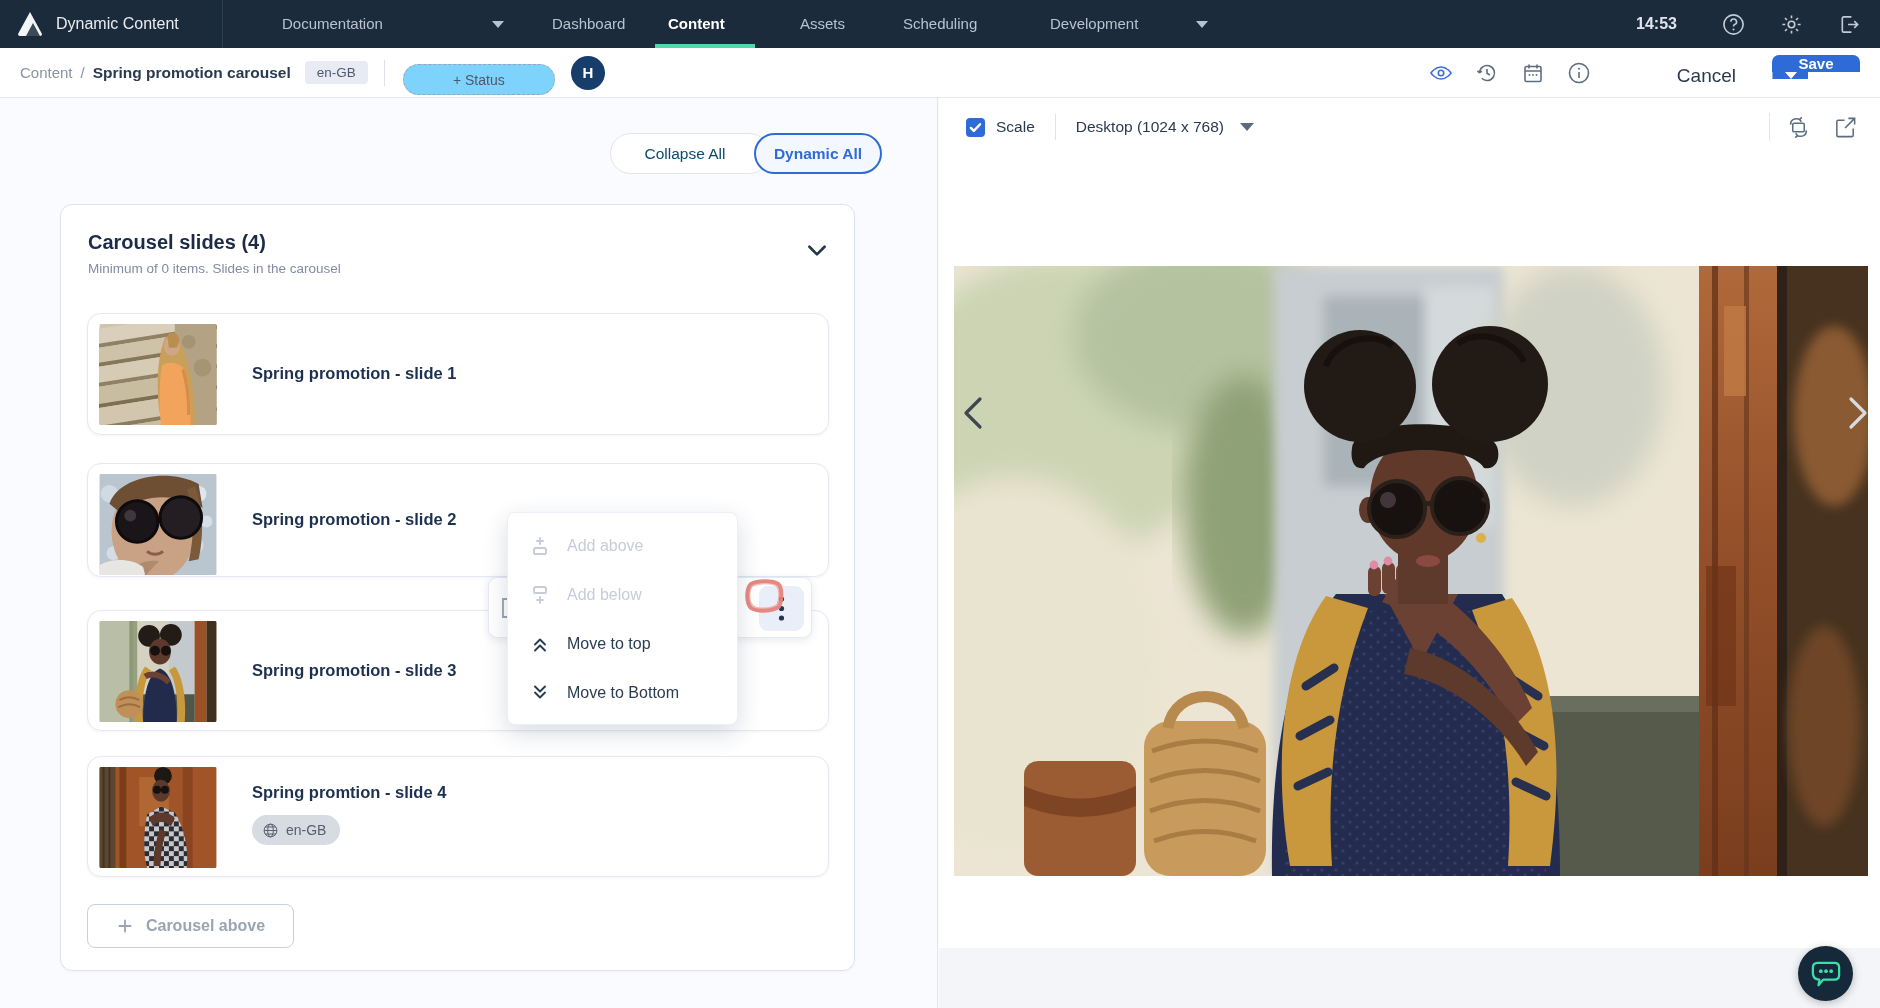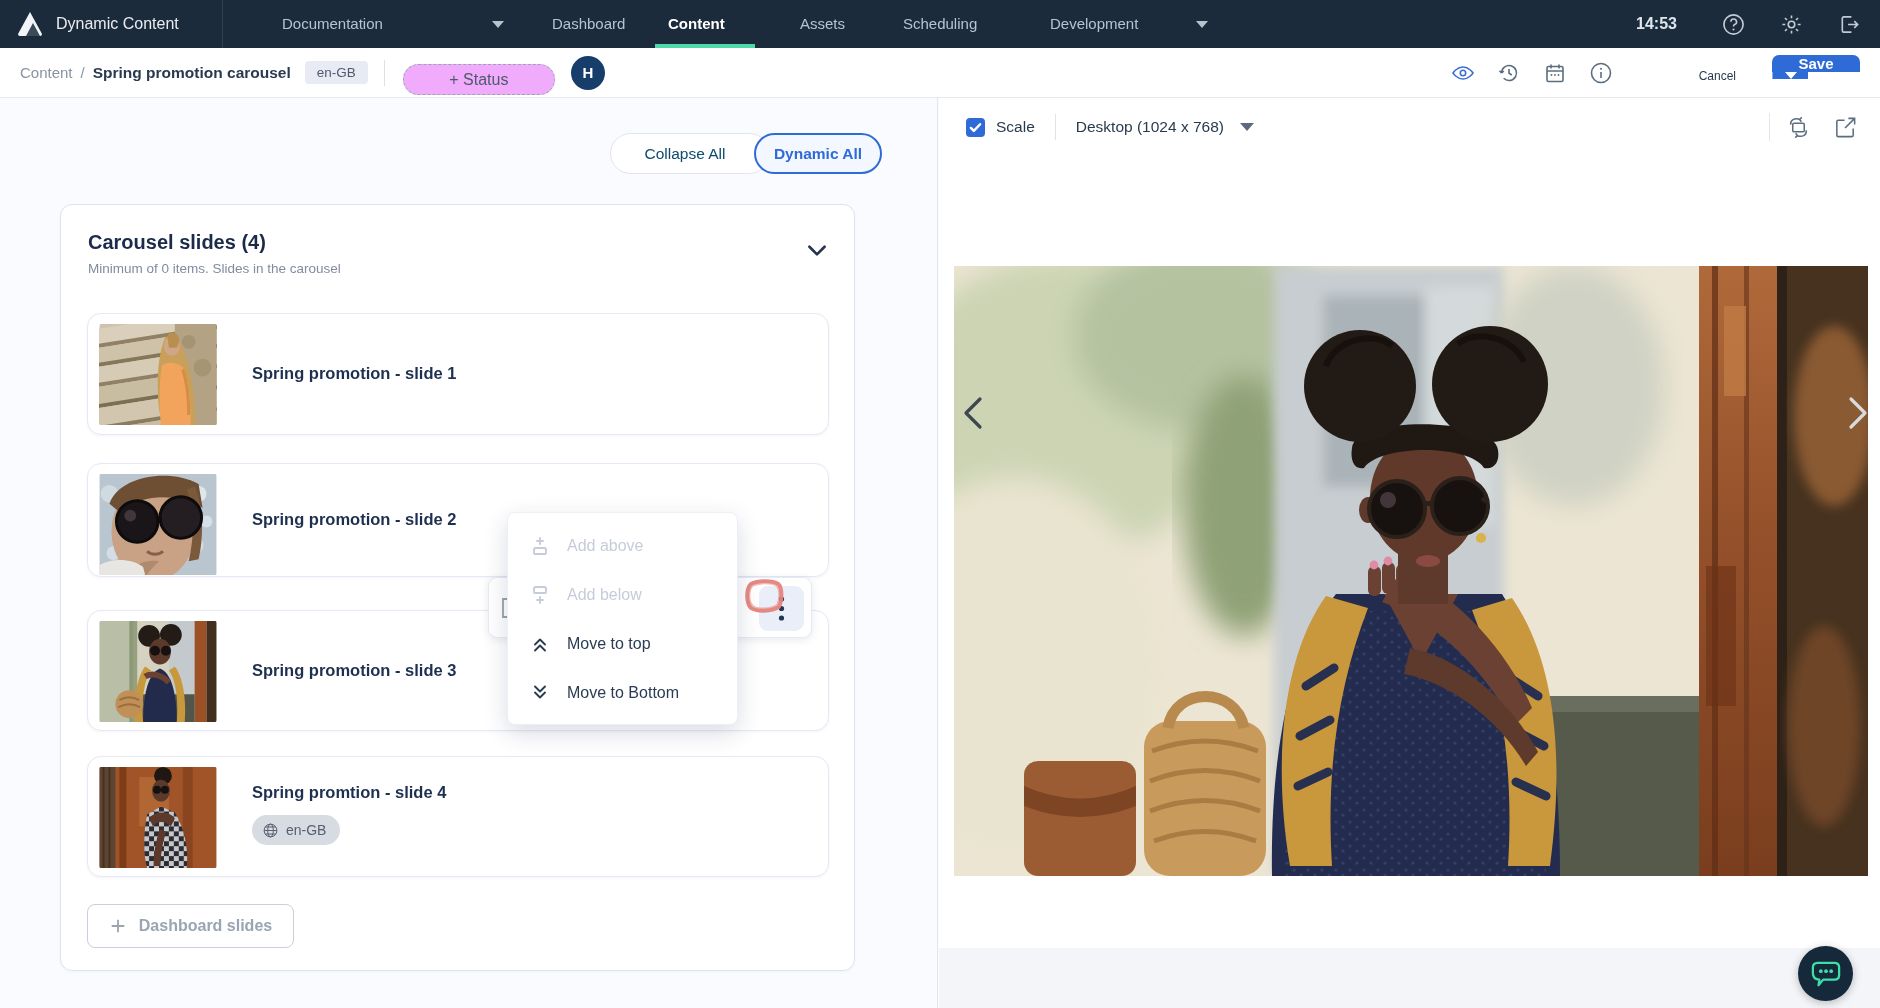--- a/index.html
+++ b/index.html
@@ -19,27 +19,27 @@
   .top-icon { position:absolute; top:13px; width:23px; height:23px; cursor:pointer; }
   .top-icon svg { width:100%; height:100%; stroke:#c3ccd6; fill:none; stroke-width:1.7; }
 
   
   .subheader { position:absolute; left:0; top:48px; width:1880px; height:50px; background:#ffffff; border-bottom:1px solid #e5e8ef; display:flex; align-items:center; }
   .crumb-root { margin-left:20px; font-size:15px; color:#8a93a3; cursor:pointer; }
   .crumb-sep { margin:0 8px; font-size:15px; color:#8a93a3; }
   .crumb-title { font-size:15.5px; font-weight:bold; color:#2a3a4e; }
   .locale-chip { margin-left:14px; background:#e9ebf4; color:#4e5a6b; font-size:13.5px; padding:4px 12px; border-radius:4px; }
   .sub-div { margin-left:16px; width:1px; height:26px; background:#dcе1e9; background:#dce1e9; }
-  .status-btn { margin-left:18px; width:152px; height:31px; border:1.4px dashed #9aa4b4; border-radius:16px; background:#f0abfc; color:#4c5a6a; font-size:16px; display:flex; align-items:center; justify-content:center; cursor:pointer;margin-top:14px; }
+  .status-btn { margin-left:18px; width:152px; height:31px; border:1.4px dashed #9aa4b4; border-radius:16px; background:#7dd3fc; color:#4c5a6a; font-size:14px; display:flex; align-items:center; justify-content:center; cursor:pointer;margin-top:14px; }
   .avatar { margin-left:16px; width:34px; height:34px; border-radius:50%; background:#173d6b; color:#fff; font-size:15px; font-weight:bold; display:flex; align-items:center; justify-content:center; cursor:pointer; }
   .sub-right { margin-left:auto; display:flex; align-items:center; }
   .sub-icon { width:24px; height:24px; margin-right:22px; cursor:pointer; }
   .sub-icon svg { width:100%; height:100%; fill:none; stroke:#5c6d80; stroke-width:1.6; }
   .sub-icon.eye svg { stroke:#3b6fd4; }
-  .cancel-btn { margin:6px 36px 0 64px; font-size:12px; color:#2a3a4e; cursor:pointer; background:none; border:none; font-family:inherit; }
+  .cancel-btn { margin:6px 36px 0 64px; font-size:19px; color:#2a3a4e; cursor:pointer; background:none; border:none; font-family:inherit; }
   .save-split { display:flex; margin-right:20px; height:35px; border-radius:7px; overflow:hidden;flex-direction:column; }
   .save-main { width:88px; background:#2e6bd6; color:#fff; font-size:15px; font-weight:bold; border:none; cursor:pointer; font-family:inherit; }
   .save-arrow { width:36px; background:#2e6bd6; border:none; border-left:1px solid rgba(255,255,255,.45); cursor:pointer; display:flex; align-items:center; justify-content:center; }
   .save-arrow .caret { border-top-color:#fff; }
 
   
   .left-panel { position:absolute; left:0; top:98px; width:938px; height:910px; background:#fafbfe; border-right:1px solid #e3e6ee; }
   .seg { position:absolute; top:35px; left:610px; display:flex; align-items:center; }
   .seg-btn { height:41px; border-radius:21px; font-size:15.5px; display:flex; align-items:center; justify-content:center; cursor:pointer; font-family:inherit; }
   .seg-collapse { width:160px; background:#ffffff; border:1px solid #e0e4f0; color:#0c4a6e; padding-right:10px; }
@@ -329,21 +329,21 @@
               <path d="M3 12h18M4.5 7h15M4.5 17h15"></path>
             </svg>
           <span>en-GB</span>
         </div>
       </div>
 
       <button class="add-slides-btn">
         <svg viewBox="0 0 20 20">
             <path d="M10 3v14M3 10h14" fill="none"></path>
           </svg>
-        <span>Dashboard slides</span>
+        <span>Carousel above</span>
       </button>
     </div>
 
     <div class="row-toolbar">
       <span class="toolbar-frag">
         <svg viewBox="0 0 20 24">
             <path d="M12 3 H5 V21 H12"></path>
           </svg>
       </span>
       <button class="kebab-btn">

